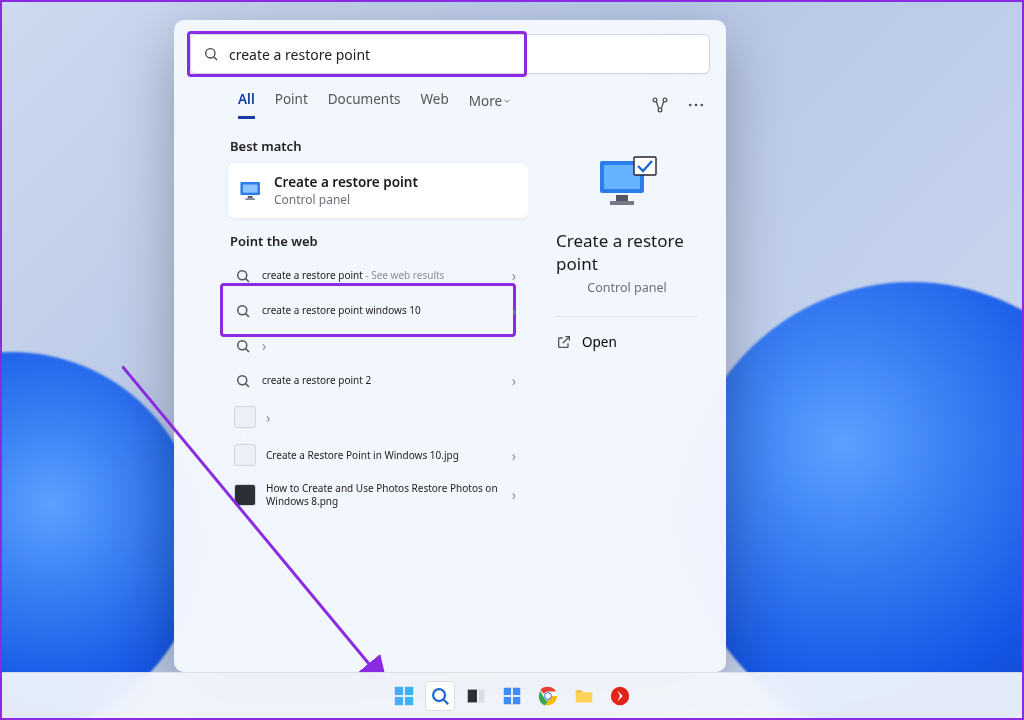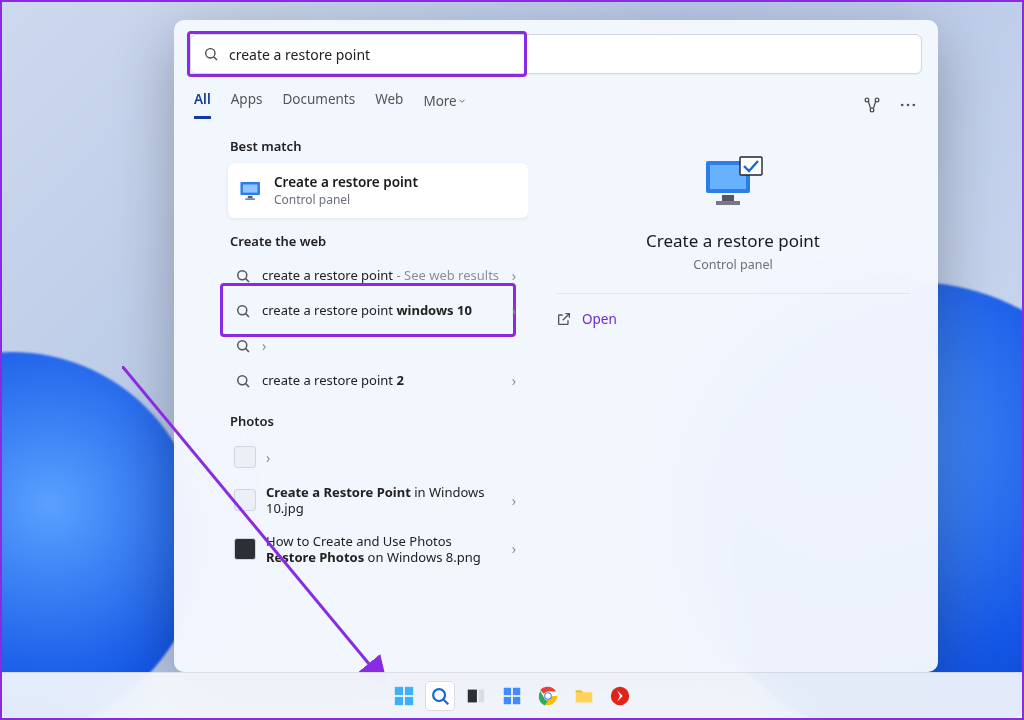--- a/index.html
+++ b/index.html
@@ -16,21 +16,21 @@
   .shape-right { width: 460px; height: 460px; right: -120px; top: 280px;
     background: radial-gradient(circle at 35% 35%, #5aa1ff 0%, #1456e6 60%, #0c38a8 100%);
   }
   .shape-left { width: 380px; height: 380px; left: -180px; top: 350px;
     background: radial-gradient(circle at 60% 40%, #5aa1ff 0%, #1456e6 60%, #0c38a8 100%);
   }
 
   .search-panel {
     position: absolute;
     left: 172px; top: 18px;
-    width: 764px; height: 652px;
+    width: 552px; height: 652px;
     background: rgba(244,247,253,0.97);
     border-radius: 10px;
     box-shadow: 0 20px 60px rgba(0,0,0,0.28);
     display: flex; flex-direction: column;
     backdrop-filter: blur(30px);
     overflow: hidden;
   }
 
   .search-bar-wrap { padding: 14px 16px 6px 16px; }
   .search-bar {
@@ -48,57 +48,57 @@
     border: 3px solid #8a2be2; border-radius: 4px; pointer-events: none; }
   .hl-result { position: absolute; left: 10px; top: 164px; width: 296px; height: 54px;
     border: 3px solid #8a2be2; border-radius: 4px; pointer-events: none; }
 
   .tabs-row {
     display: flex; align-items: center; padding: 10px 20px 0 20px;
     gap: 20px; font-size: 13.5px; color: #555;
   }
   .tabs-left { display: flex; gap: 20px; flex: 1; }
   .tab { cursor: pointer; padding-bottom: 8px; }
-  .tab.active { color: #143aa3; font-weight: 600; border-bottom: 3px solid #143aa3; }
+  .tab.active { color: #143aa3; font-weight: 600; border-bottom: 3px solid #143aa3; margin-left: 44px; }
   .tab.more { display: flex; align-items: center; gap: 0; }
   .tabs-right { display: flex; gap: 16px; color: #555; }
   .tabs-right .iconbtn { width: 20px; height: 20px; display:flex; align-items:center; justify-content:center; cursor:pointer; }
 
   .body-split { display: flex; flex: 1; min-height: 0; padding-left: 36px; }
   .left-col { width: 318px; padding: 4px 0 12px 18px; overflow-y: auto; }
   .right-col { flex: 1; padding: 18px 28px; }
 
   .sec-heading { font-size: 13px; font-weight: 600; color: #222; margin: 14px 0 8px 2px; }
 
   .result-card, .web-row, .photo-row {
     display: flex; align-items: center; gap: 10px;
     padding: 8px 6px; border-radius: 6px; cursor: pointer;
     position: relative;
   }
   .result-card { background: #fff; box-shadow: 0 1px 4px rgba(0,0,0,0.08); padding: 10px 10px; }
   .result-icon { width: 26px; height: 26px; flex: none; display:flex; align-items:center; justify-content:center; }
   .result-text .title { font-size: 13.5px; font-weight: 600; color: #1a1a1a; }
   .result-text .sub   { font-size: 12px; color: #6a6f7a; }
 
-  .web-row .label, .photo-row .label { font-size: 13px; color: #222; flex: 1; line-height: 1.25; }
+  .web-row .label, .photo-row .label { font-size: 10px; color: #222; flex: 1; line-height: 1.25; }
   .web-row .label .light { color: #8a8f99; }
-  .web-row .label .bold, .photo-row .label .bold { font-weight: 700; }
+  .web-row .label .bold, .photo-row .label .bold { font-weight: 400; }
   .row-chevron { color: #8a8f99; font-size: 14px; margin-right: 6px; }
   .web-row svg, .photo-row .thumb { width: 18px; height: 18px; flex: none; }
   .photo-row .thumb { width: 22px; height: 22px; background: #eceff5; border: 1px solid #cfd5e1; border-radius: 3px; display:flex; align-items:center; justify-content:center; }
   .photo-row .thumb.dark { background: #2b2f36; }
 
   .preview-card {
     display: flex; flex-direction: column; align-items: center;
     padding: 18px 0 20px 0;
     border-bottom: 1px solid #e1e5ec;
   }
   .preview-title { font-size: 17px; color: #1a1a1a; margin-top: 14px; }
   .preview-sub { font-size: 12.5px; color: #6a6f7a; margin-top: 4px; }
-  .action-row { display:flex; align-items:center; gap:10px; padding: 16px 0; font-size: 13.5px; color: #6d28d9; cursor:pointer; }
+  .action-row { display:flex; align-items:center; gap:10px; padding: 16px 0; font-size: 13.5px; color: #000000; cursor:pointer; }
 
   
   .taskbar {
     position: absolute; left: 0; right: 0; bottom: 0; height: 46px;
     background: rgba(245,248,253,0.92);
     border-top: 1px solid rgba(0,0,0,0.08);
     display: flex; align-items: center; justify-content: center; gap: 6px;
     backdrop-filter: blur(20px);
   }
   .task-icon { width: 30px; height: 30px; border-radius: 4px; display:flex; align-items:center; justify-content:center; cursor:pointer; }
@@ -125,21 +125,21 @@
           <line x1="16.5" y1="16.5" x2="21" y2="21"></line>
         </svg>
       <input type="text" value="create a restore point" placeholder="Type here to search" style="">
     </div>
   </div>
   <div class="hl-search"></div>
 
   <div class="tabs-row">
     <div class="tabs-left">
       <div class="tab active">All</div>
-      <div class="tab">Apps</div>
+      <div class="tab">Point</div>
       <div class="tab">Documents</div>
       <div class="tab">Web</div>
       <div class="tab more">
         <span>More</span>
         <svg width="10" height="10" viewBox="0 0 24 24" fill="none" stroke="#555" stroke-width="2">
             <polyline points="6 9 12 15 18 9"></polyline>
           </svg>
       </div>
     </div>
     <div class="tabs-right">
@@ -174,21 +174,21 @@
               <rect x="9" y="25" width="12" height="2" fill="#7a828f"></rect>
             </svg>
         </div>
         <div class="result-text">
           <div class="title">Create a restore point</div>
           <div class="sub">Control panel</div>
         </div>
       </div>
       <div class="hl-result"></div>
 
-      <div class="sec-heading">Create the web</div>
+      <div class="sec-heading">Point the web</div>
 
       <div class="web-row">
         <svg viewBox="0 0 24 24" fill="none" stroke="#555" stroke-width="2">
             <circle cx="11" cy="11" r="6"></circle>
             <line x1="15.5" y1="15.5" x2="20" y2="20"></line>
           </svg>
         <div class="label"><span>create a restore point</span><span class="light"> - See web results</span></div>
         <div class="row-chevron">›</div>
       </div>
       <div class="web-row">
@@ -208,21 +208,20 @@
       </div>
       <div class="web-row">
         <svg viewBox="0 0 24 24" fill="none" stroke="#555" stroke-width="2">
             <circle cx="11" cy="11" r="6"></circle>
             <line x1="15.5" y1="15.5" x2="20" y2="20"></line>
           </svg>
         <div class="label"><span>create a restore point </span><span class="bold">2</span></div>
         <div class="row-chevron">›</div>
       </div>
 
-      <div class="sec-heading">Photos</div>
 
       <div class="photo-row">
         <div class="thumb"></div>
         <div class="row-chevron">›</div>
       </div>
       <div class="photo-row">
         <div class="thumb"></div>
         <div class="label"><span class="bold">Create a Restore Point</span><span> in Windows 10.jpg</span></div>
         <div class="row-chevron">›</div>
       </div>

